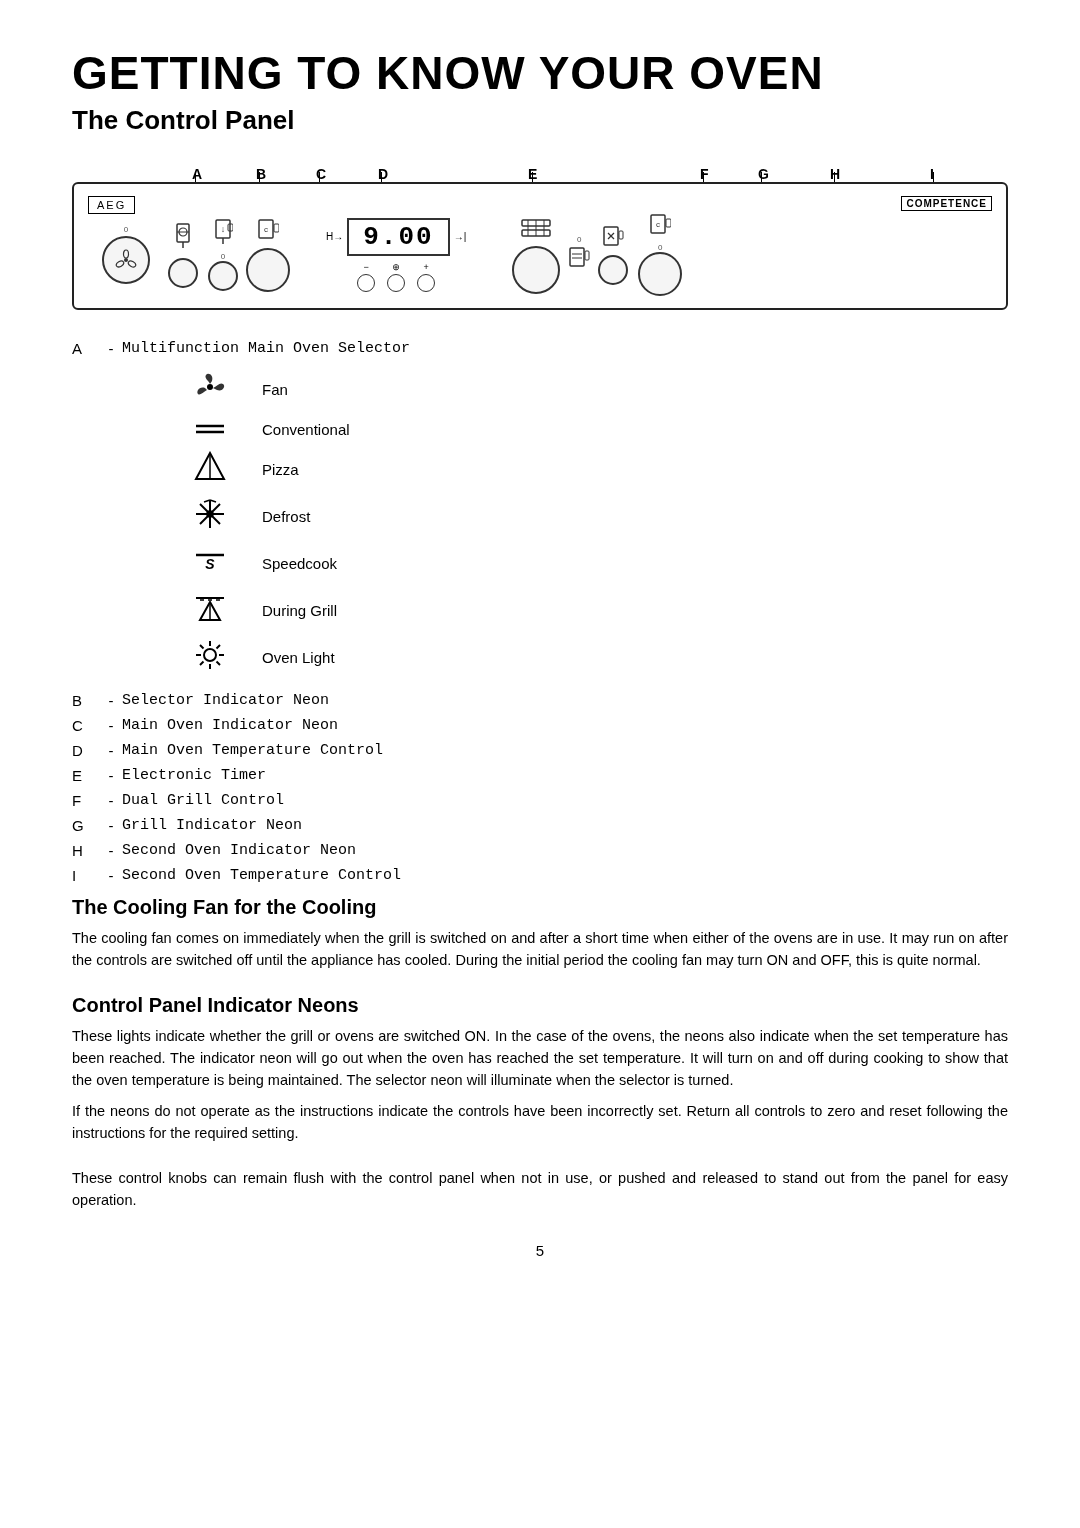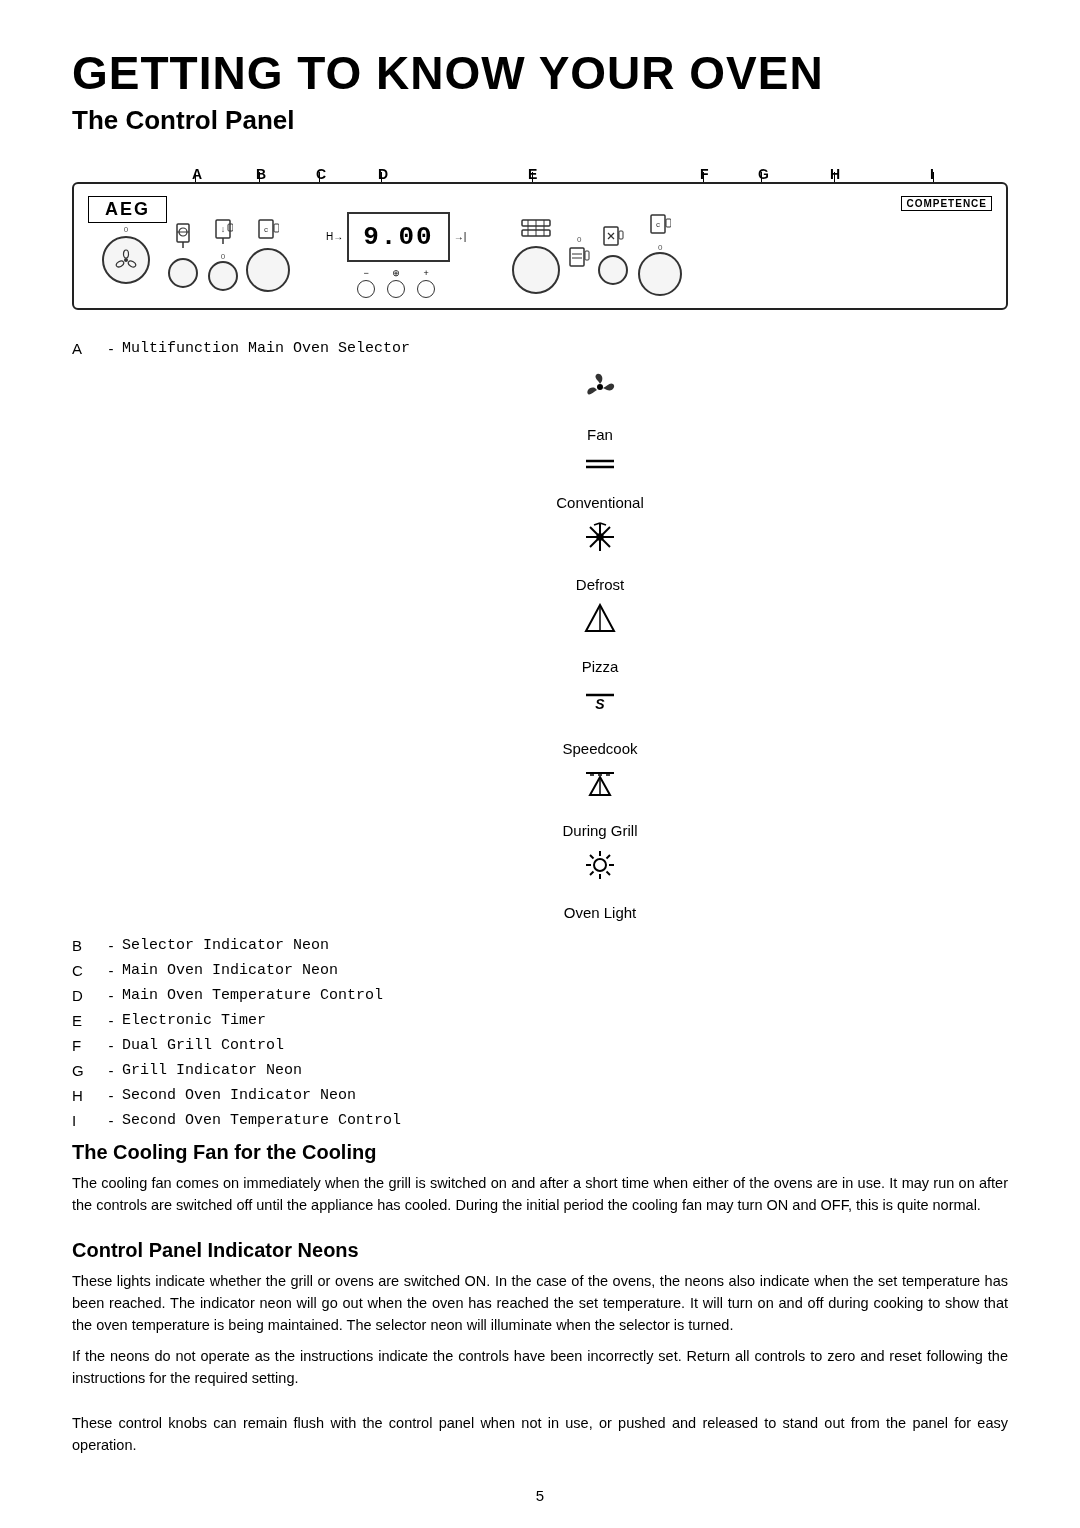--- a/index.html
+++ b/index.html
@@ -44,25 +44,25 @@
       border-radius: 6px;
       width: 100%;
       height: 128px;
       display: flex;
       align-items: center;
       background: #fff;
       position: relative;
       overflow: hidden;
     }
     .panel-left-brand {
-      font-size: 18px;
-      font-weight: 700;
+      font-size: 11px;
+      font-weight: 400;
       letter-spacing: 2px;
       border: 1.5px solid #000;
-      padding: 2px 16px;
+      padding: 2px 8px;
       position: absolute;
       left: 14px;
       top: 12px;
       font-family: Arial;
     }
     .panel-right-brand {
       font-size: 10px;
       font-weight: 700;
       letter-spacing: 1px;
       border: 1px solid #000;
@@ -85,21 +85,21 @@
     .knob-small {
       width: 30px;
       height: 30px;
     }
     .timer-display {
       border: 2px solid #333;
       background: #fff;
       font-size: 26px;
       font-weight: 700;
       font-family: 'Courier New', monospace;
-      padding: 8px 14px;
+      padding: 2px 14px;
       letter-spacing: 2px;
       min-width: 90px;
       text-align: center;
     }
     .timer-btn {
       width: 18px;
       height: 18px;
       border-radius: 50%;
       border: 1.5px solid #333;
       background: #fff;
@@ -137,22 +137,21 @@
 
     
     .selector-items {
       margin-left: 120px;
       margin-bottom: 14px;
     }
     .selector-item-row {
       display: flex;
       align-items: center;
       margin-bottom: 10px;
-      gap: 18px;
-      flex-direction: column;
+      gap: 34px;
     }
     .sel-icon {
       width: 36px;
       text-align: center;
       font-size: 20px;
       flex-shrink: 0;
     }
     .sel-label {
       font-size: 15px;
     }
@@ -364,41 +363,41 @@
         <line x1="2" y1="4" x2="30" y2="4" stroke="#000" stroke-width="2.5"></line>
         <line x1="2" y1="10" x2="30" y2="10" stroke="#000" stroke-width="2.5"></line>
       </svg>
     </span>
     <span class="sel-label">Conventional</span>
   </div>
 
   <div class="selector-item-row">
     <span class="sel-icon">
       <svg width="32" height="32" viewBox="0 0 32 32">
+        <polygon points="16,2 30,28 2,28" fill="none" stroke="#000" stroke-width="2"></polygon>
+        <line x1="16" y1="2" x2="16" y2="28" stroke="#000" stroke-width="1.5"></line>
+        <line x1="2" y1="28" x2="30" y2="28" stroke="#000" stroke-width="1.5"></line>
+      </svg>
+    </span>
+    <span class="sel-label">Pizza</span>
+  </div>
+
+  <div class="selector-item-row">
+    <span class="sel-icon">
+      <svg width="32" height="32" viewBox="0 0 32 32">
         <line x1="16" y1="2" x2="16" y2="30" stroke="#000" stroke-width="2"></line>
         <line x1="2" y1="16" x2="30" y2="16" stroke="#000" stroke-width="2"></line>
         <line x1="6" y1="6" x2="26" y2="26" stroke="#000" stroke-width="2"></line>
         <line x1="26" y1="6" x2="6" y2="26" stroke="#000" stroke-width="2"></line>
         <line x1="10" y1="4" x2="16" y2="2" stroke="#000" stroke-width="1.5"></line>
         <line x1="22" y1="4" x2="16" y2="2" stroke="#000" stroke-width="1.5"></line>
         <circle cx="16" cy="16" r="3" fill="none" stroke="#000" stroke-width="1.5"></circle>
       </svg>
     </span>
     <span class="sel-label">Defrost</span>
-  </div>
-
-  <div class="selector-item-row">
-    <span class="sel-icon">
-      <svg width="32" height="32" viewBox="0 0 32 32">
-        <polygon points="16,2 30,28 2,28" fill="none" stroke="#000" stroke-width="2"></polygon>
-        <line x1="16" y1="2" x2="16" y2="28" stroke="#000" stroke-width="1.5"></line>
-        <line x1="2" y1="28" x2="30" y2="28" stroke="#000" stroke-width="1.5"></line>
-      </svg>
-    </span>
-    <span class="sel-label">Pizza</span>
   </div>
 
   <div class="selector-item-row">
     <span class="sel-icon">
       <svg width="32" height="32" viewBox="0 0 32 32">
         <line x1="2" y1="10" x2="30" y2="10" stroke="#000" stroke-width="2.5"></line>
         <text x="16" y="24" text-anchor="middle" font-size="14" font-weight="bold" font-style="italic" fill="#000">S</text>
       </svg>
     </span>
     <span class="sel-label">Speedcook</span>

